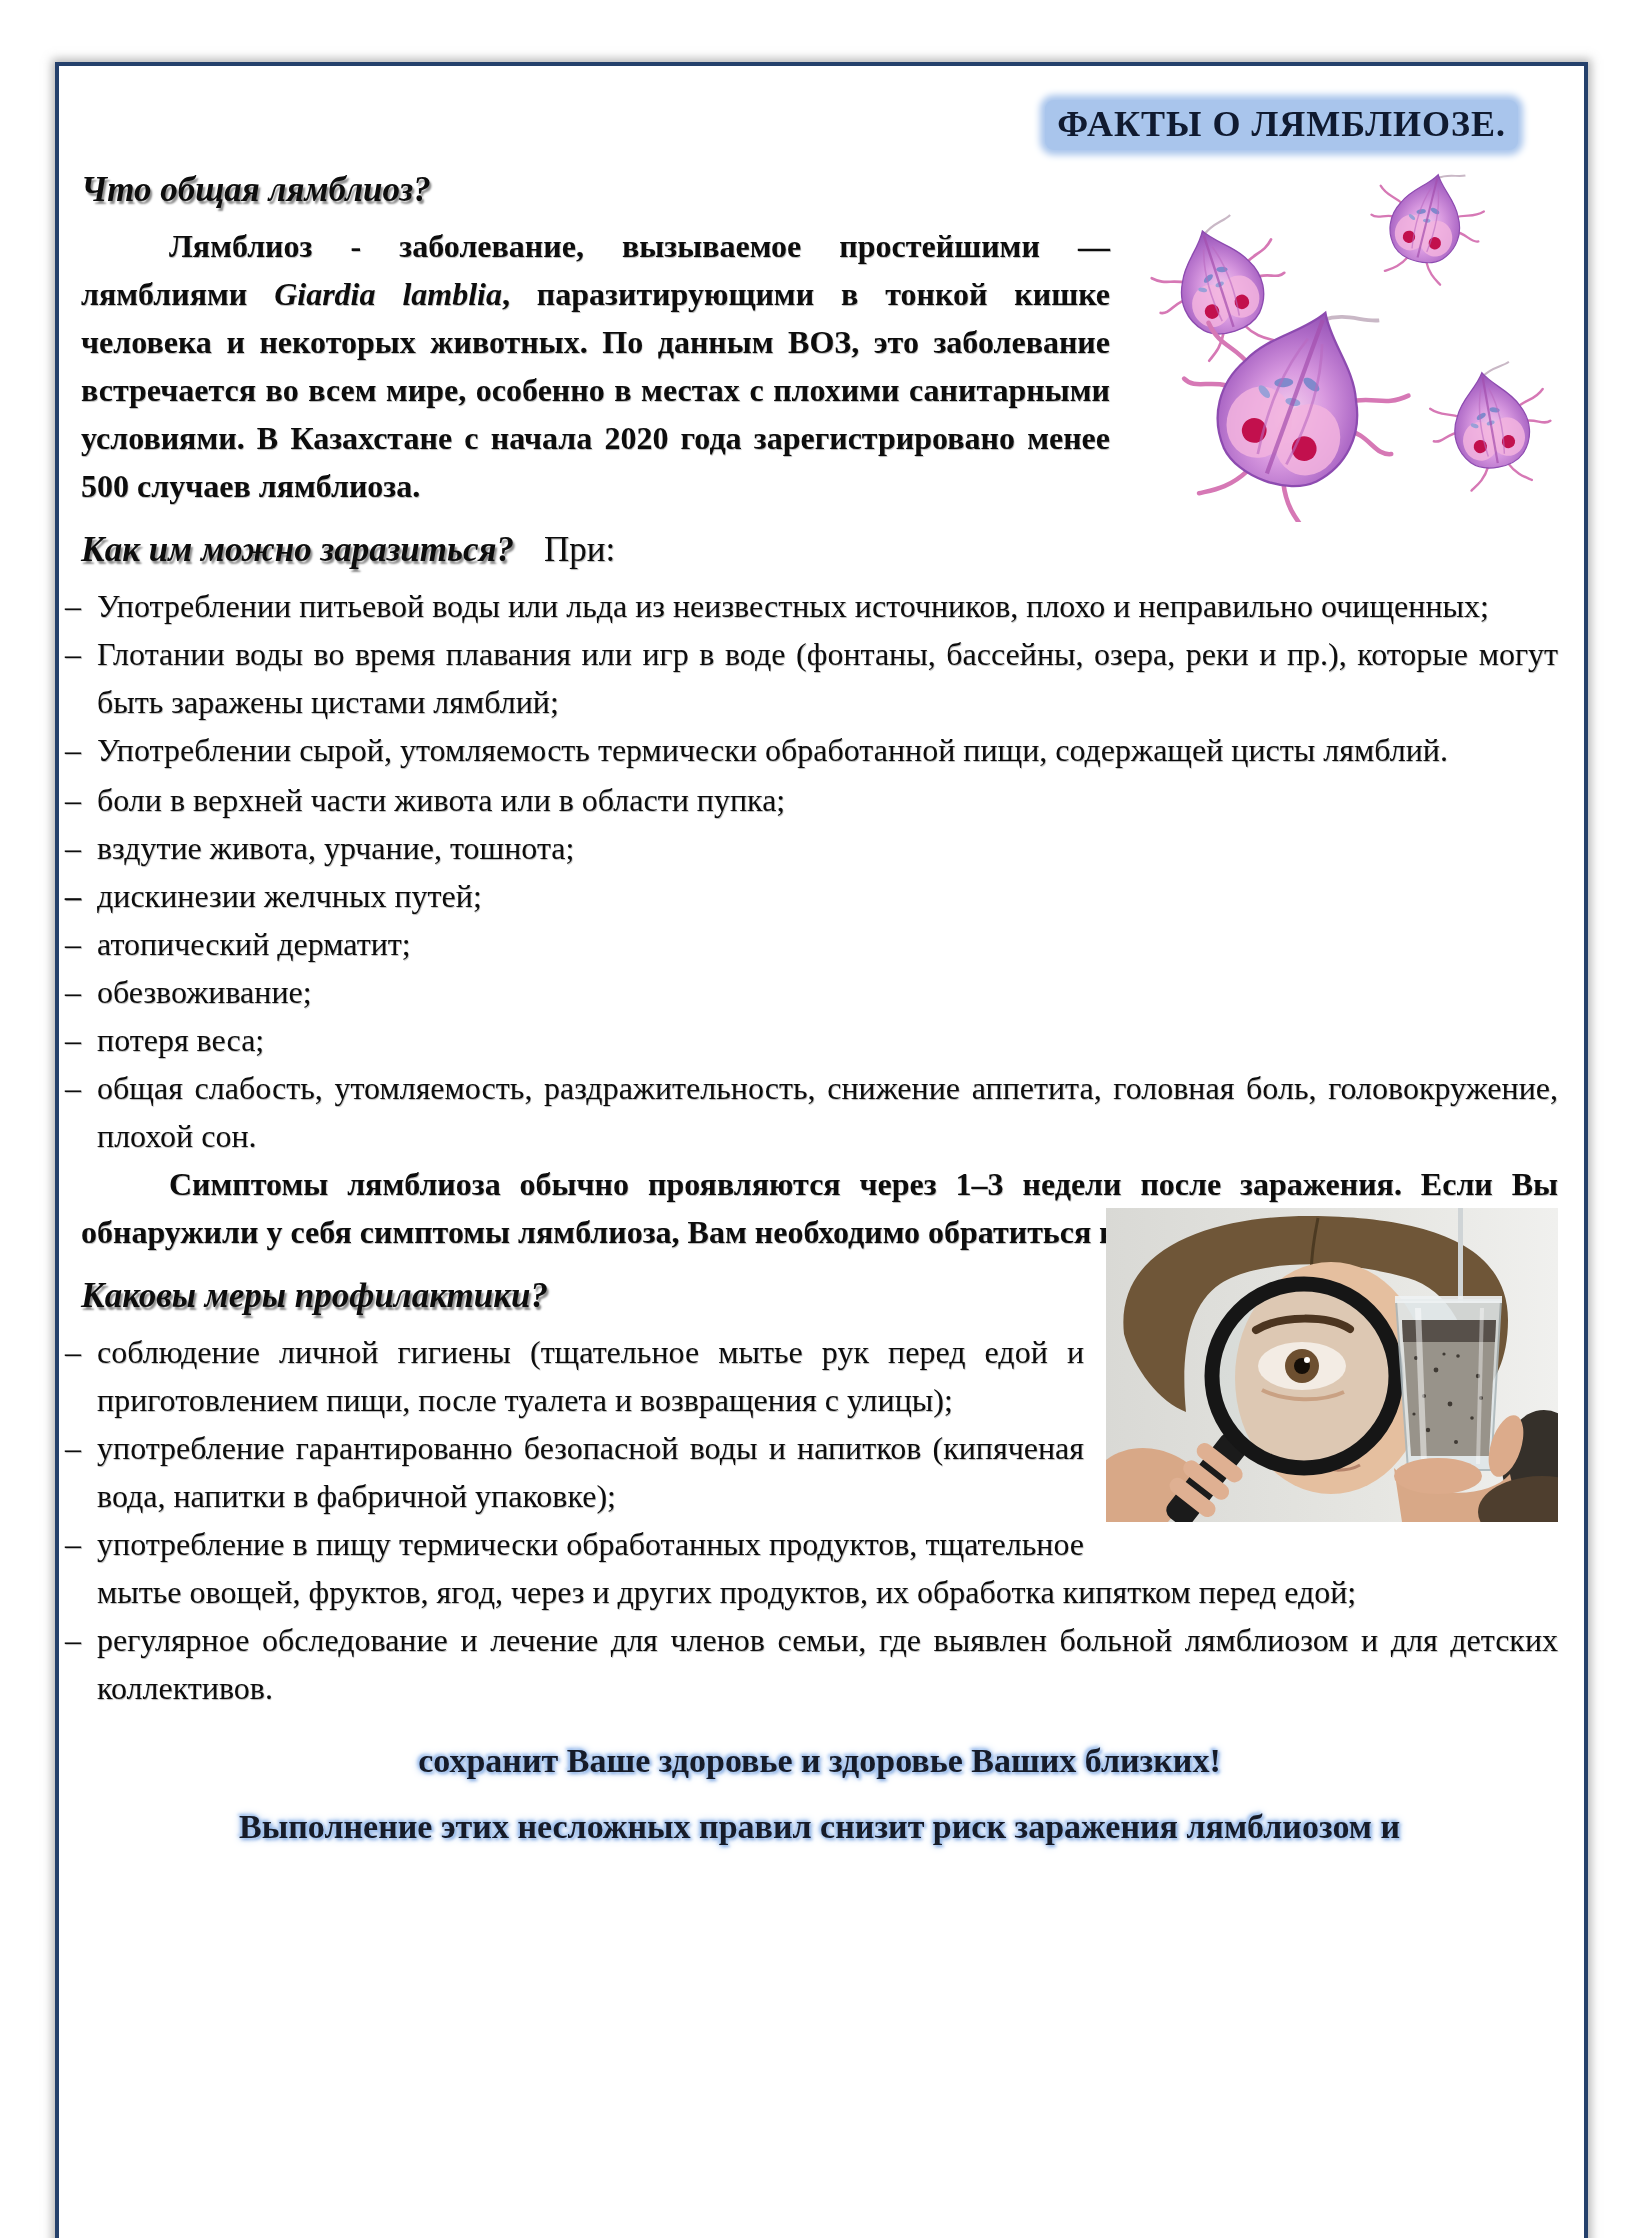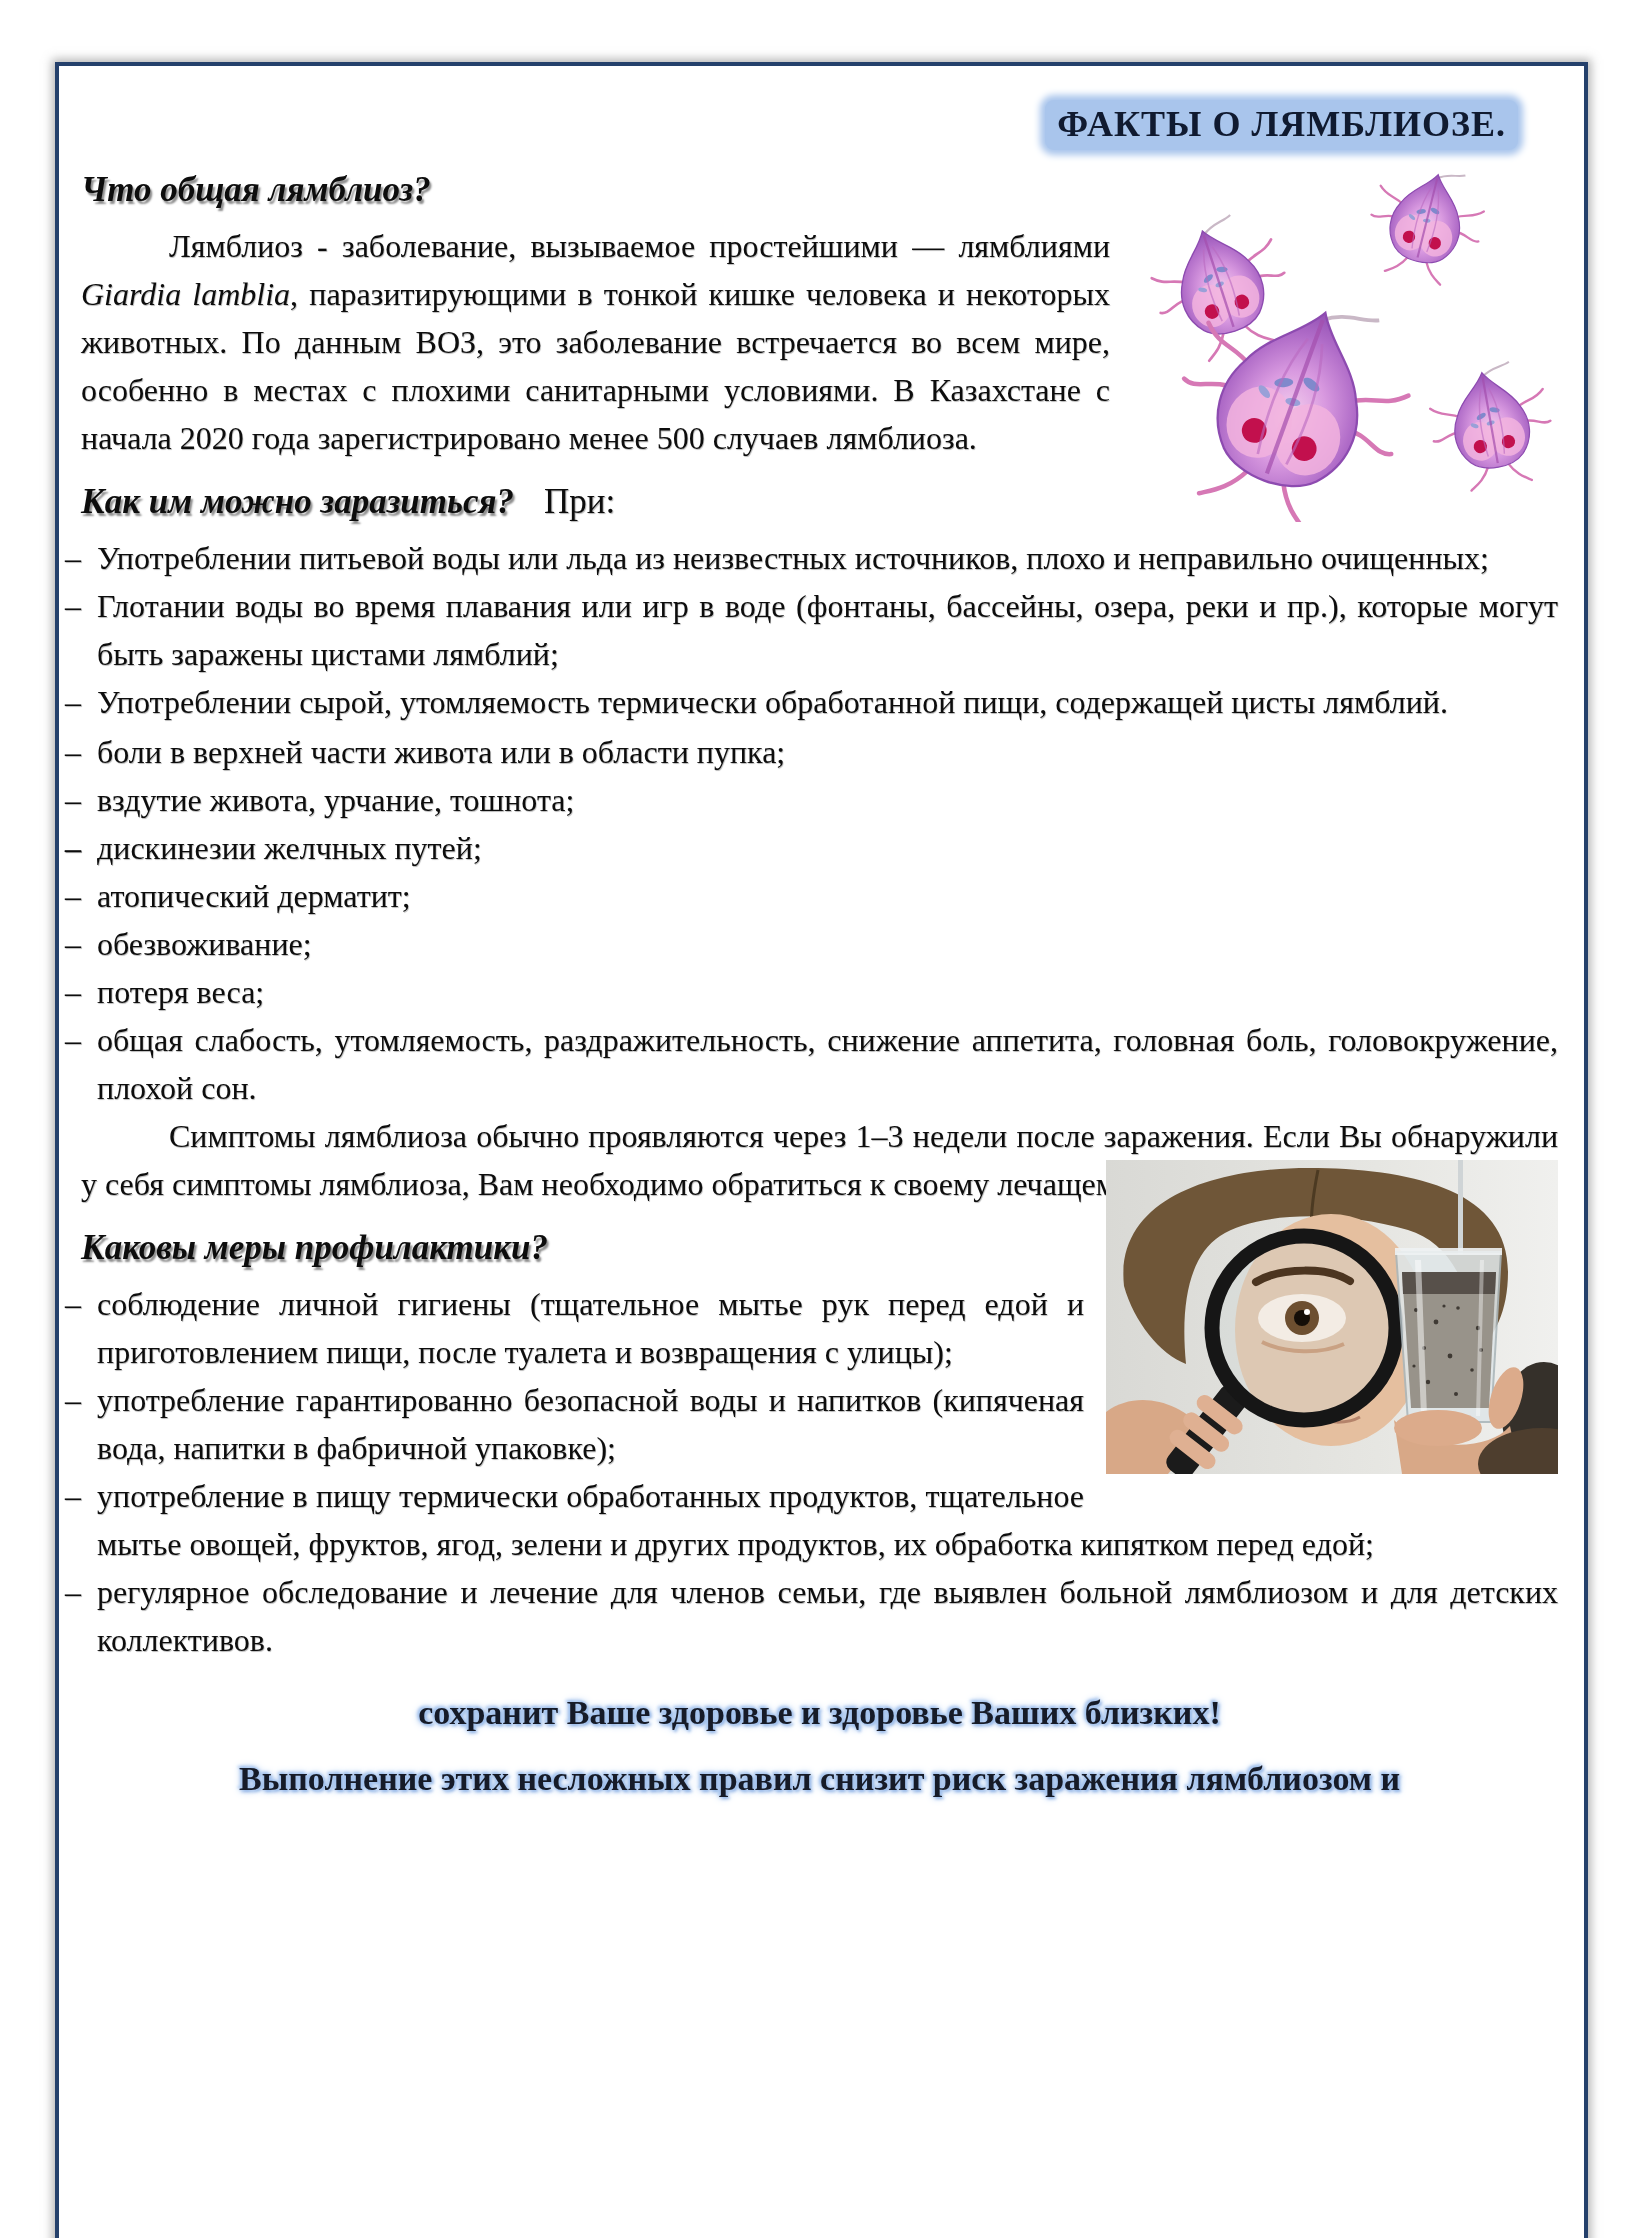--- a/index.html
+++ b/index.html
@@ -26,21 +26,21 @@
   
   .sec{
     font-size:35px;font-weight:bold;font-style:italic;
     text-shadow:2px 3px 2px rgba(0,0,0,.45);
     margin:20px 0 12px 0;
   }
   .sec-rest{font-weight:normal;font-style:normal;text-shadow:1px 1px 1px rgba(0,0,0,.3);margin-left:30px;}
 
   
   .bodytxt{font-size:32px;line-height:48px;text-align:justify;text-shadow:.7px .9px .8px rgba(0,0,0,.28);}
-  .para{margin:0;text-indent:88px;}
+  .para{margin:0;text-indent:88px;font-weight:bold;}
   .bullets{margin:2px 0 0 0;}
   .bullet{position:relative;padding-left:32px;margin-left:-16px;text-align:justify;}
   .bullet .dash{position:absolute;left:0;top:0;}
 
   
   .giardia-float{float:right;width:430px;height:362px;margin:-6px 0 4px 18px;}
   .photo-float{float:right;width:452px;height:314px;margin:-48px 0 12px 22px;position:relative;}
   .photo-float svg{display:block;}
 
   
@@ -193,21 +193,21 @@
           </g>
 
           <ellipse cx="436" cy="304" rx="64" ry="36" fill="#4e3e2e"></ellipse>
         </svg>
       </div>
 
       <div class="sec">Каковы меры профилактики?</div>
       <div class="bodytxt bullets">
         <div class="bullet"><span class="dash">–</span><span>соблюдение личной гигиены (тщательное мытье рук перед едой и приготовлением пищи, после туалета и возвращения с улицы);</span></div>
         <div class="bullet"><span class="dash">–</span><span>употребление гарантированно безопасной воды и напитков (кипяченая вода, напитки в фабричной упаковке);</span></div>
-        <div class="bullet"><span class="dash">–</span><span>употребление в пищу термически обработанных продуктов, тщательное мытье овощей, фруктов, ягод, зелени и других продуктов, их обработка кипятком перед едой;</span></div>
+        <div class="bullet"><span class="dash">–</span><span>употребление в пищу термически обработанных продуктов, тщательное мытье овощей, фруктов, ягод, через и других продуктов, их обработка кипятком перед едой;</span></div>
         <div class="bullet"><span class="dash">–</span><span>регулярное обследование и лечение для членов семьи, где выявлен больной лямблиозом и для детских коллективов.</span></div>
       </div>
 
       <div class="footer">
         <div class="glow-line">сохранит Ваше здоровье и здоровье Ваших близких!</div>
         <div class="glow-line">Выполнение этих несложных правил снизит риск заражения лямблиозом и</div>
       </div>
 
     </div>
   </div>

